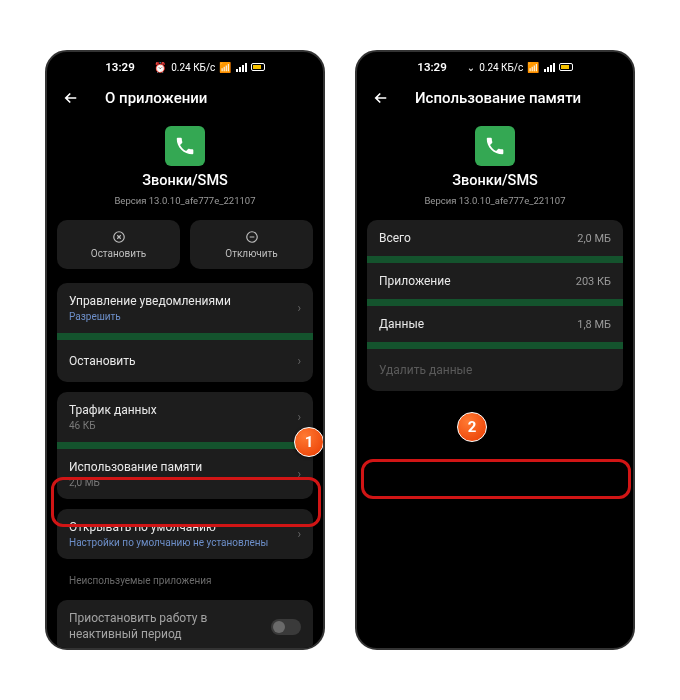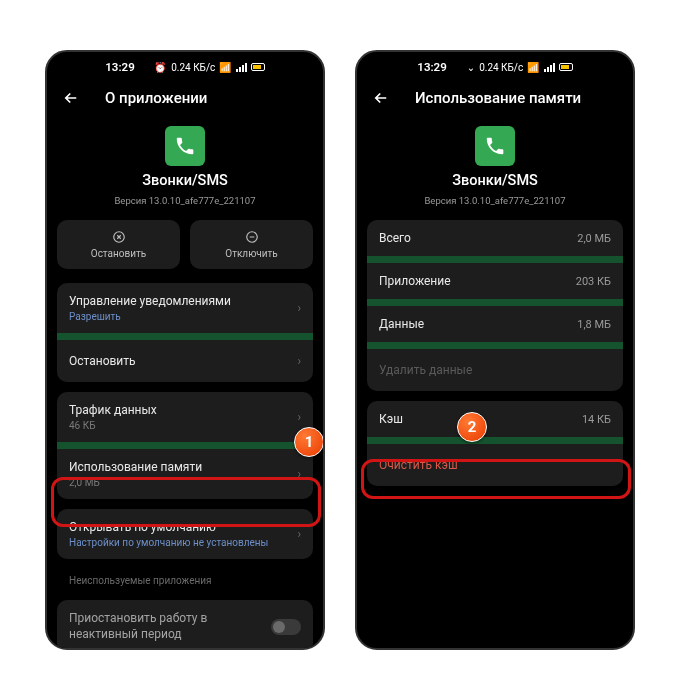--- a/index.html
+++ b/index.html
@@ -195,26 +195,17 @@
           <div class="row-val">203 КБ</div>
         </div>
         <div class="row">
           <div class="row-title">Данные</div>
           <div class="row-val">1,8 МБ</div>
         </div>
         <div class="row delrow">
           <div class="row-title">Удалить данные</div>
         </div>
       </div>
-      <div class="card">
-        <div class="row">
-          <div class="row-title">Кэш</div>
-          <div class="row-val">14 КБ</div>
-        </div>
-        <div class="row clear-row">
-          <div class="row-title">Очистить кэш</div>
-        </div>
-      </div>
     </div>
     <div class="hl-1 hl-b"></div>
     <div class="badge" style="top:360px; left:100px;">2</div>
   </div>
 </div>
 
 </body></html>

